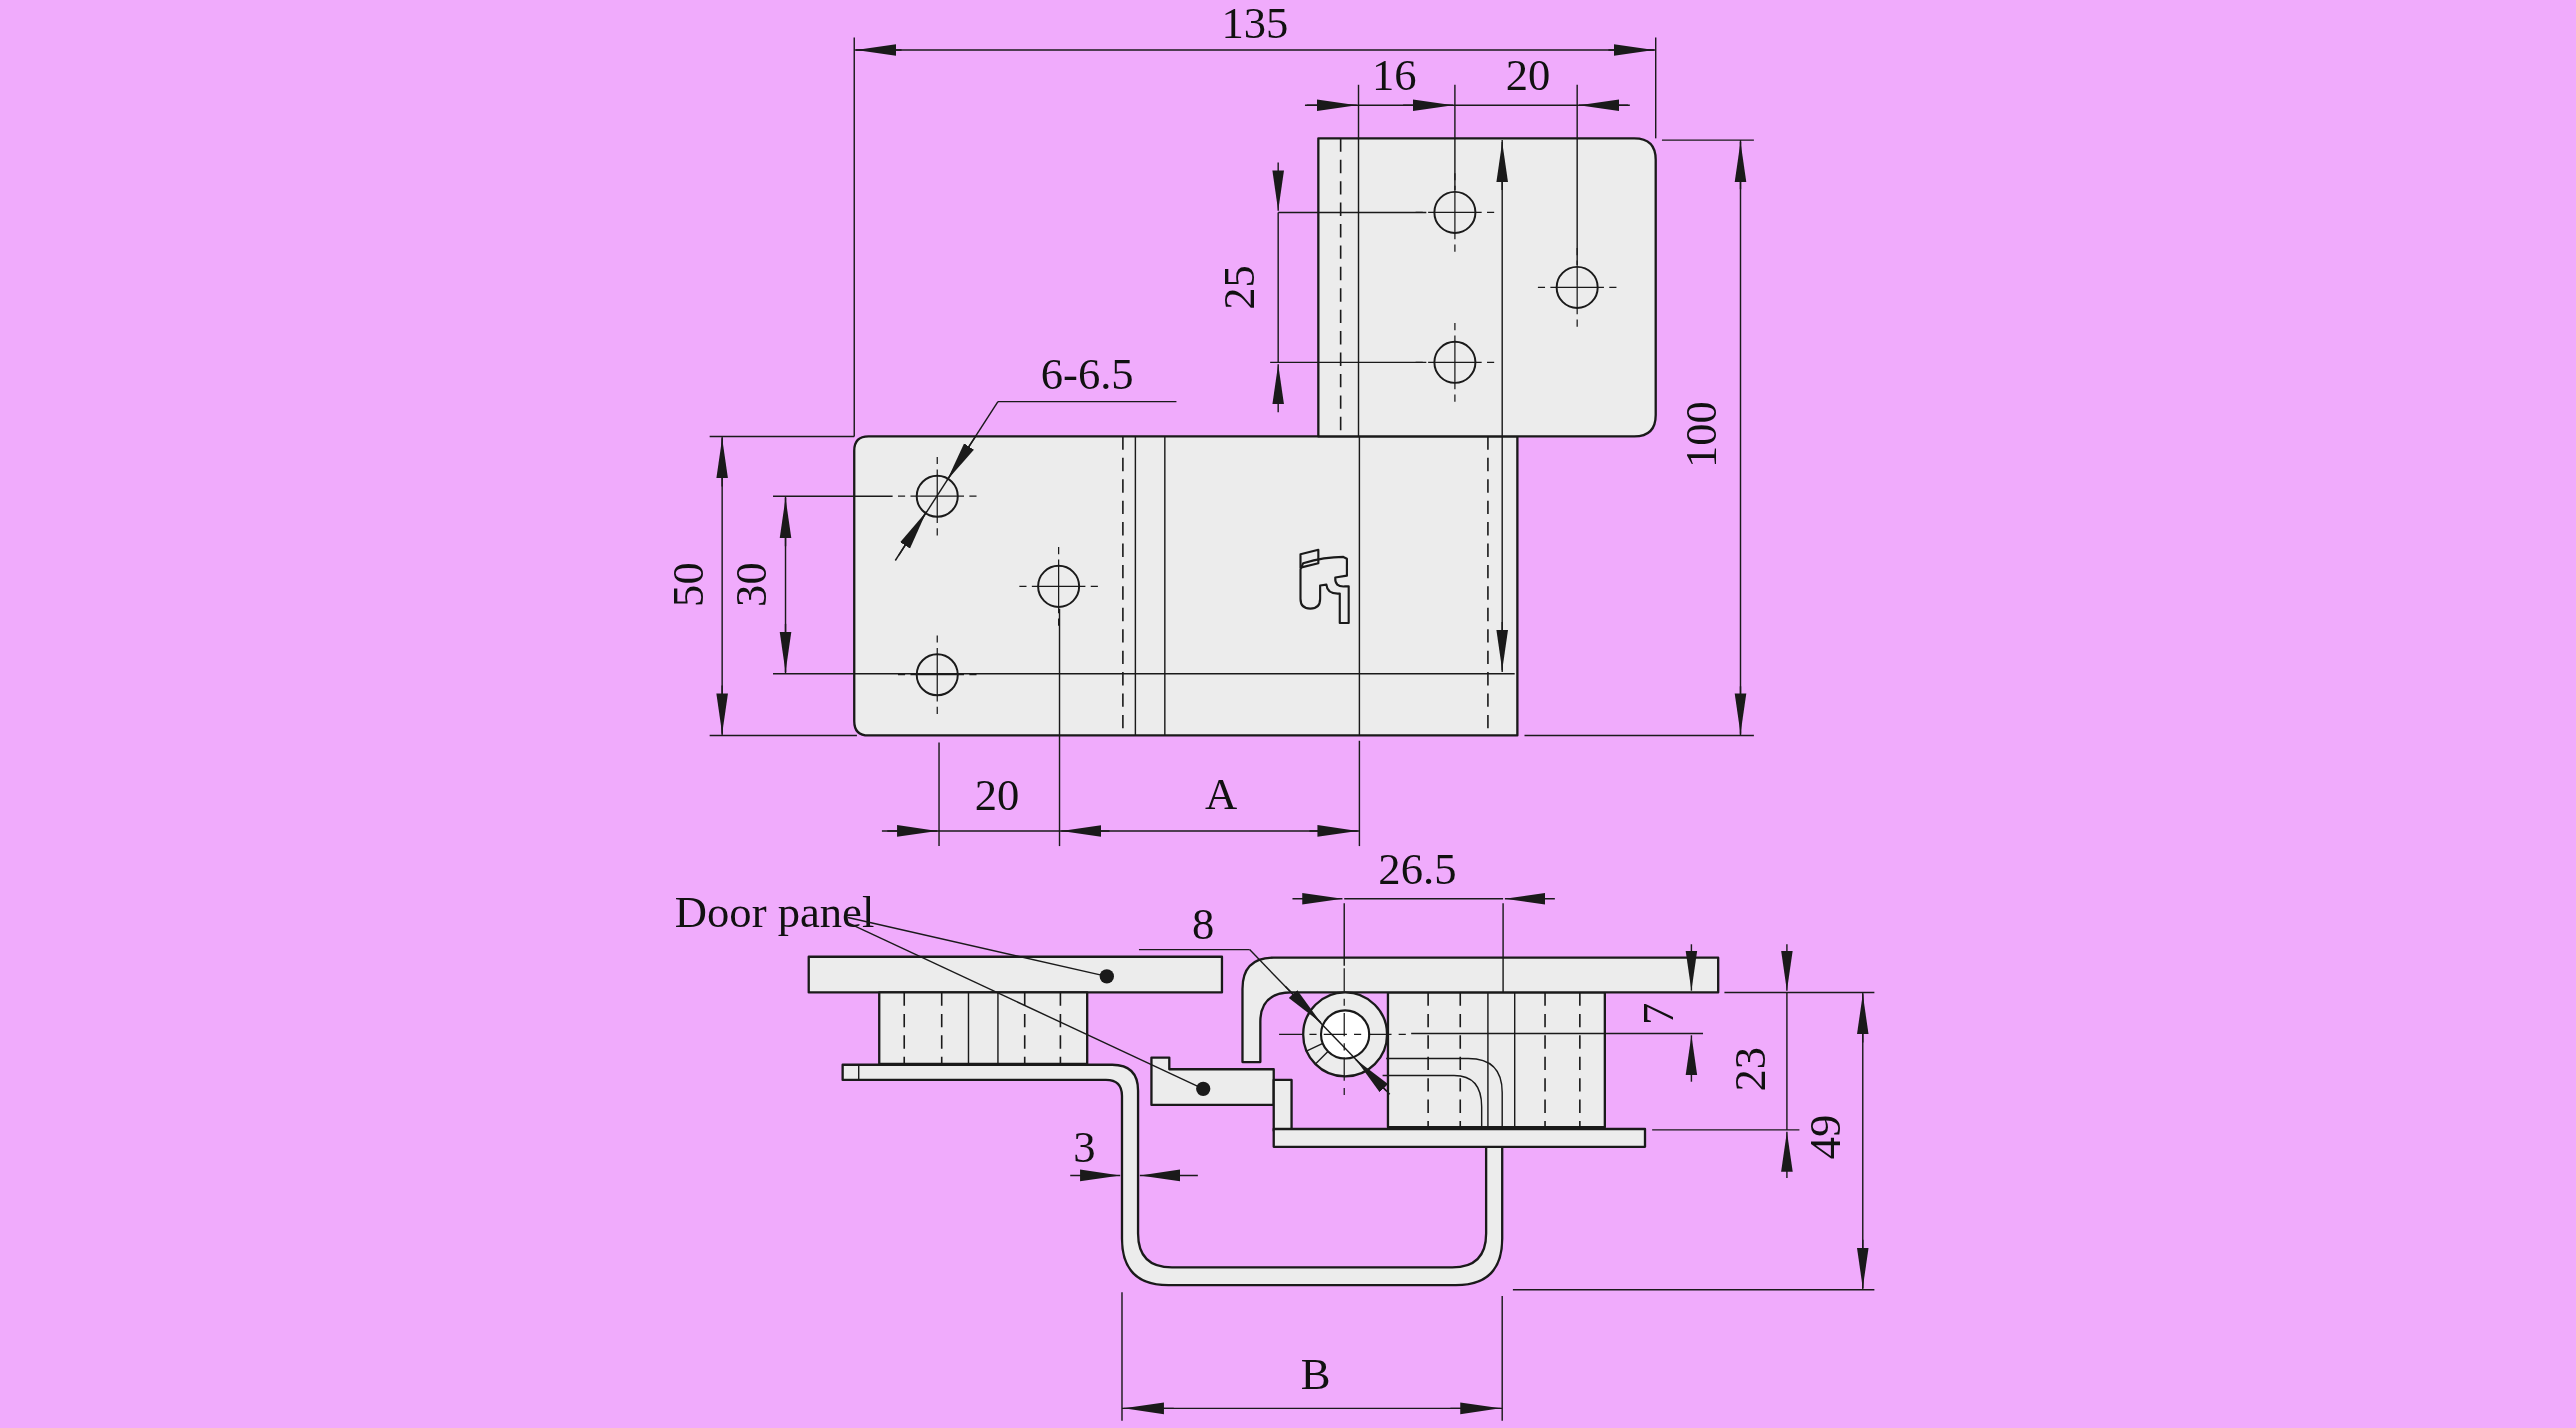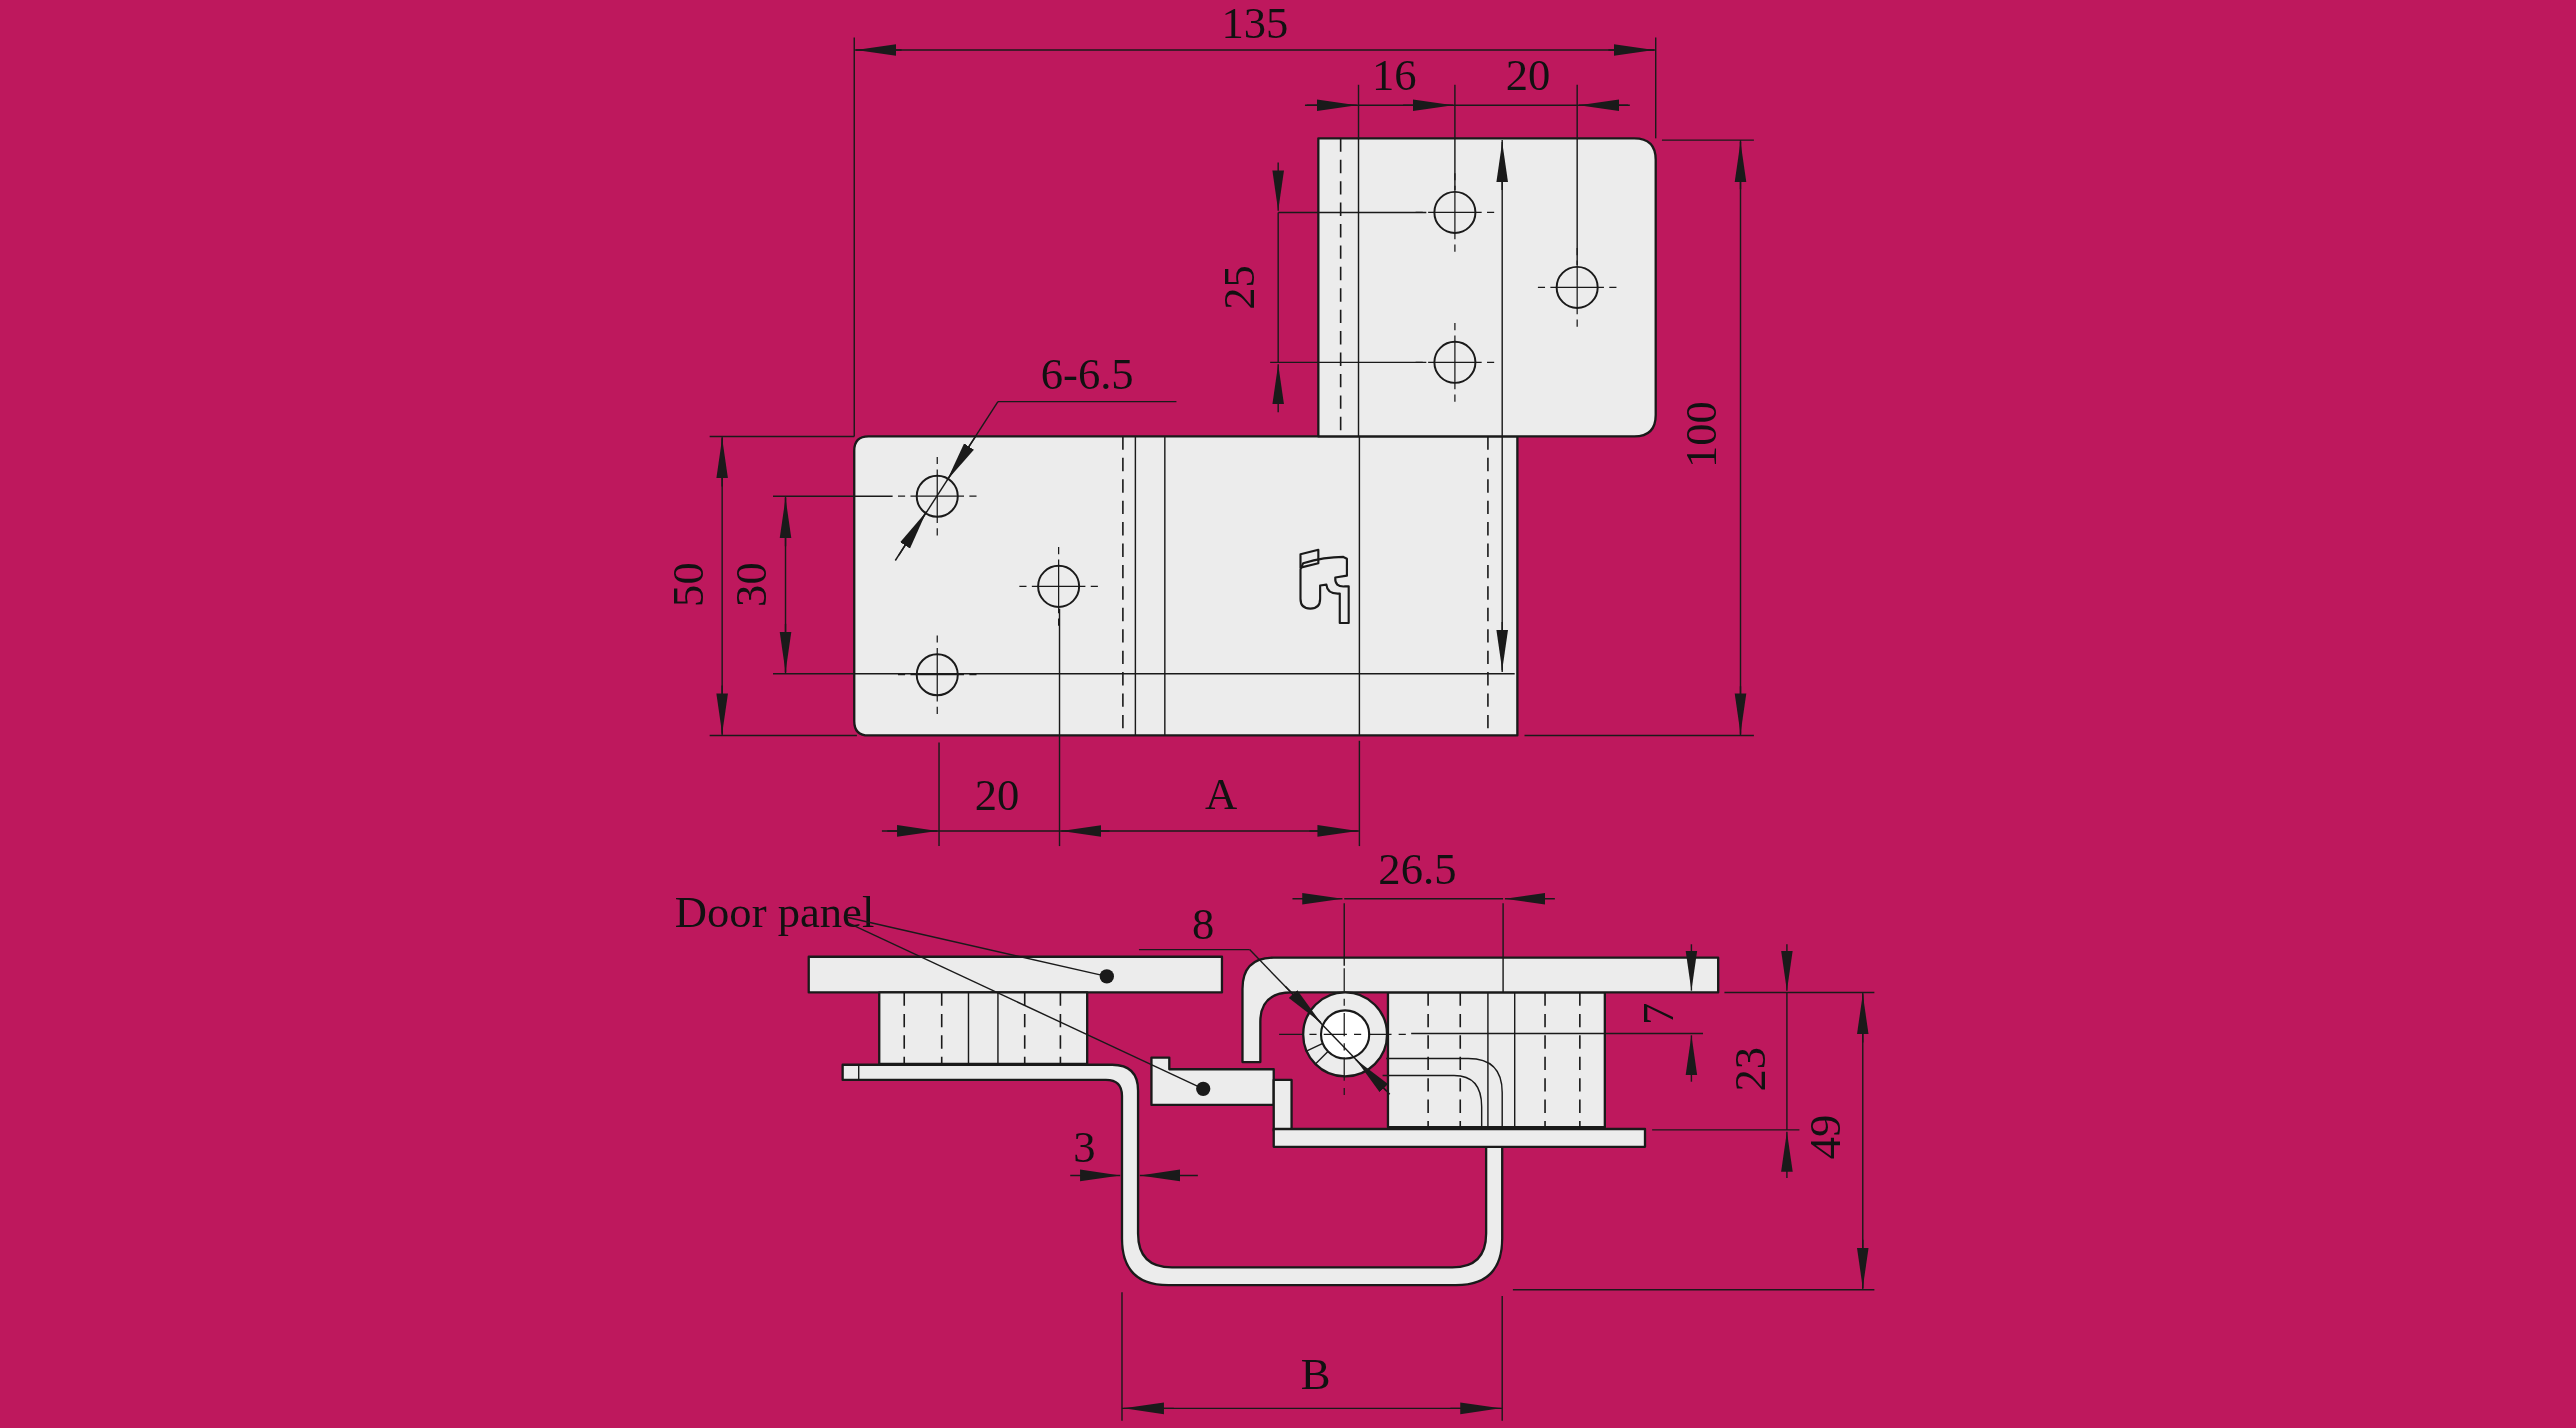--- a/index.html
+++ b/index.html
@@ -1,16 +1,16 @@
 <!DOCTYPE html>
 <html style="font-size:14.3px"><head>
 <meta charset="utf-8">
 <style>
   html,body{margin:0;padding:0;background:#ffffff;}
-  .stage{width:2576px;height:1428px;background:#be185d;overflow:hidden;}
+  .stage{width:2576px;height:1428px;background:#f0abfc;overflow:hidden;}
   svg{display:block;}
   .part{fill:#ececec;stroke:#1a1a1a;stroke-width:2.6;stroke-linejoin:round;}
   .thin{fill:none;stroke:#1a1a1a;stroke-width:1.6;}
   .hid{fill:none;stroke:#1a1a1a;stroke-width:1.8;stroke-dasharray:15 9;}
   .cl{fill:none;stroke:#1a1a1a;stroke-width:1.4;stroke-dasharray:8 6 60 6 8;}
   .cl2{fill:none;stroke:#1a1a1a;stroke-width:1.4;stroke-dasharray:26 8 8 8;}
   .dim{fill:none;stroke:#1a1a1a;stroke-width:1.6;}
   .hole{fill:none;stroke:#1a1a1a;stroke-width:2.2;}
   .pin{fill:#ffffff;stroke:#1a1a1a;stroke-width:2.4;}
   .dot{fill:#1a1a1a;stroke:none;}

